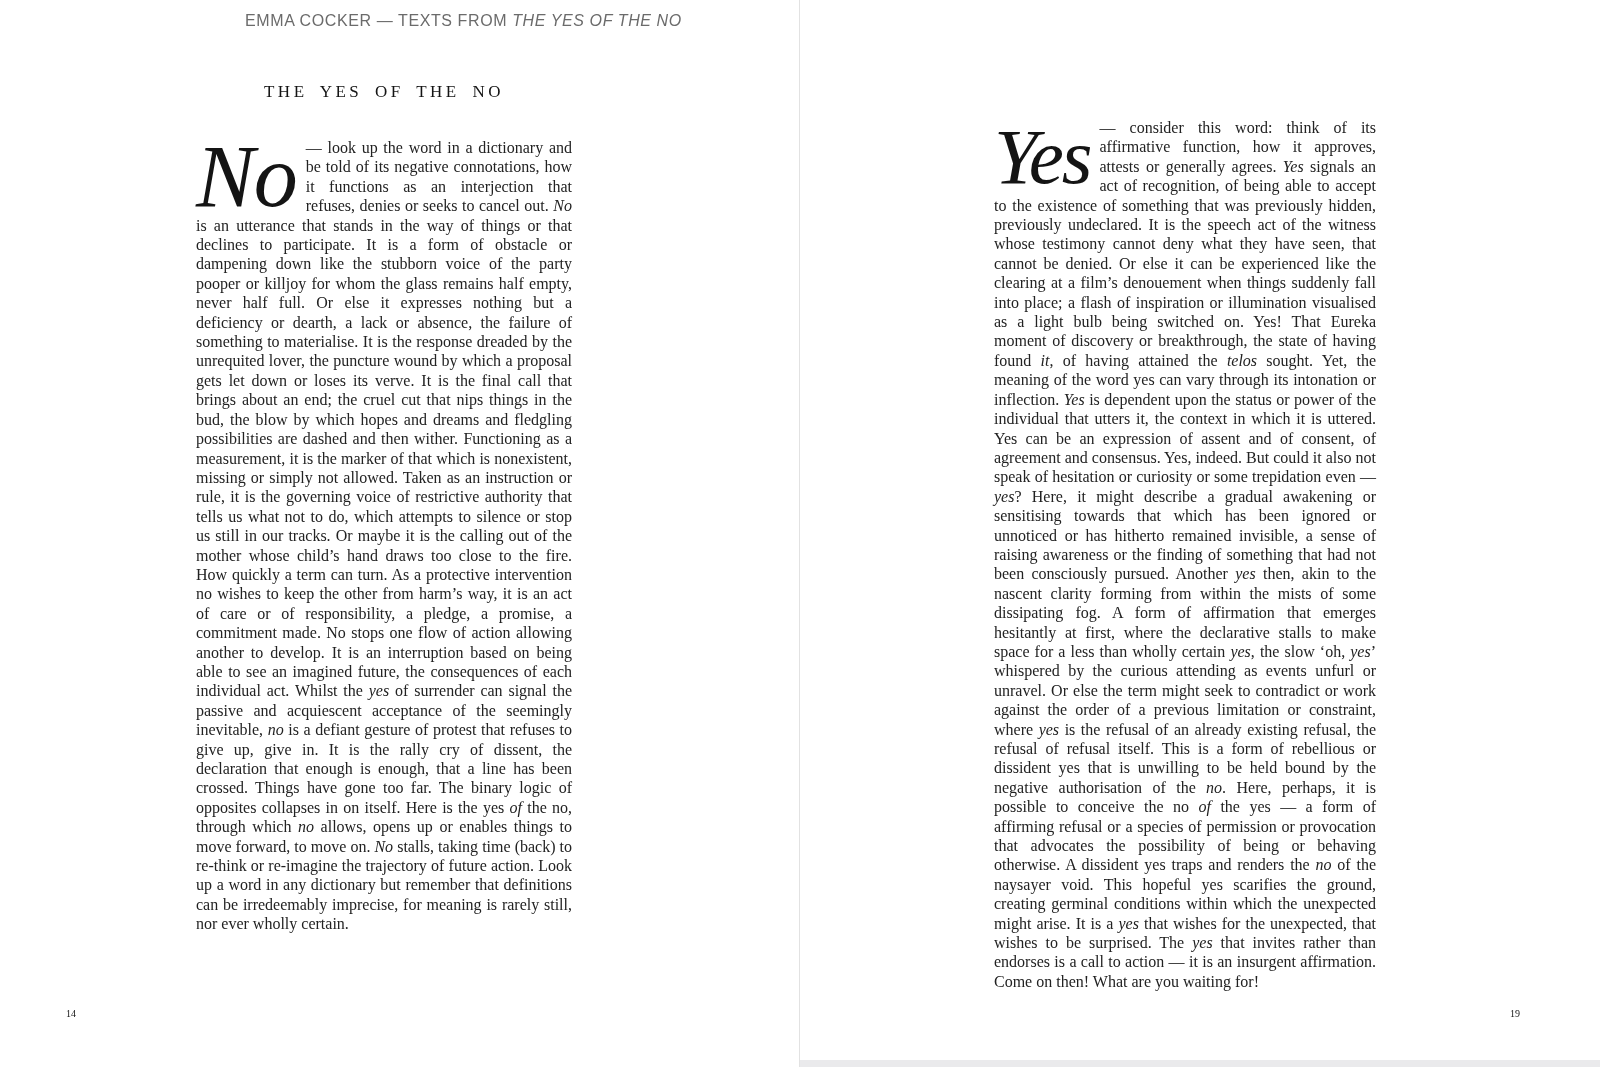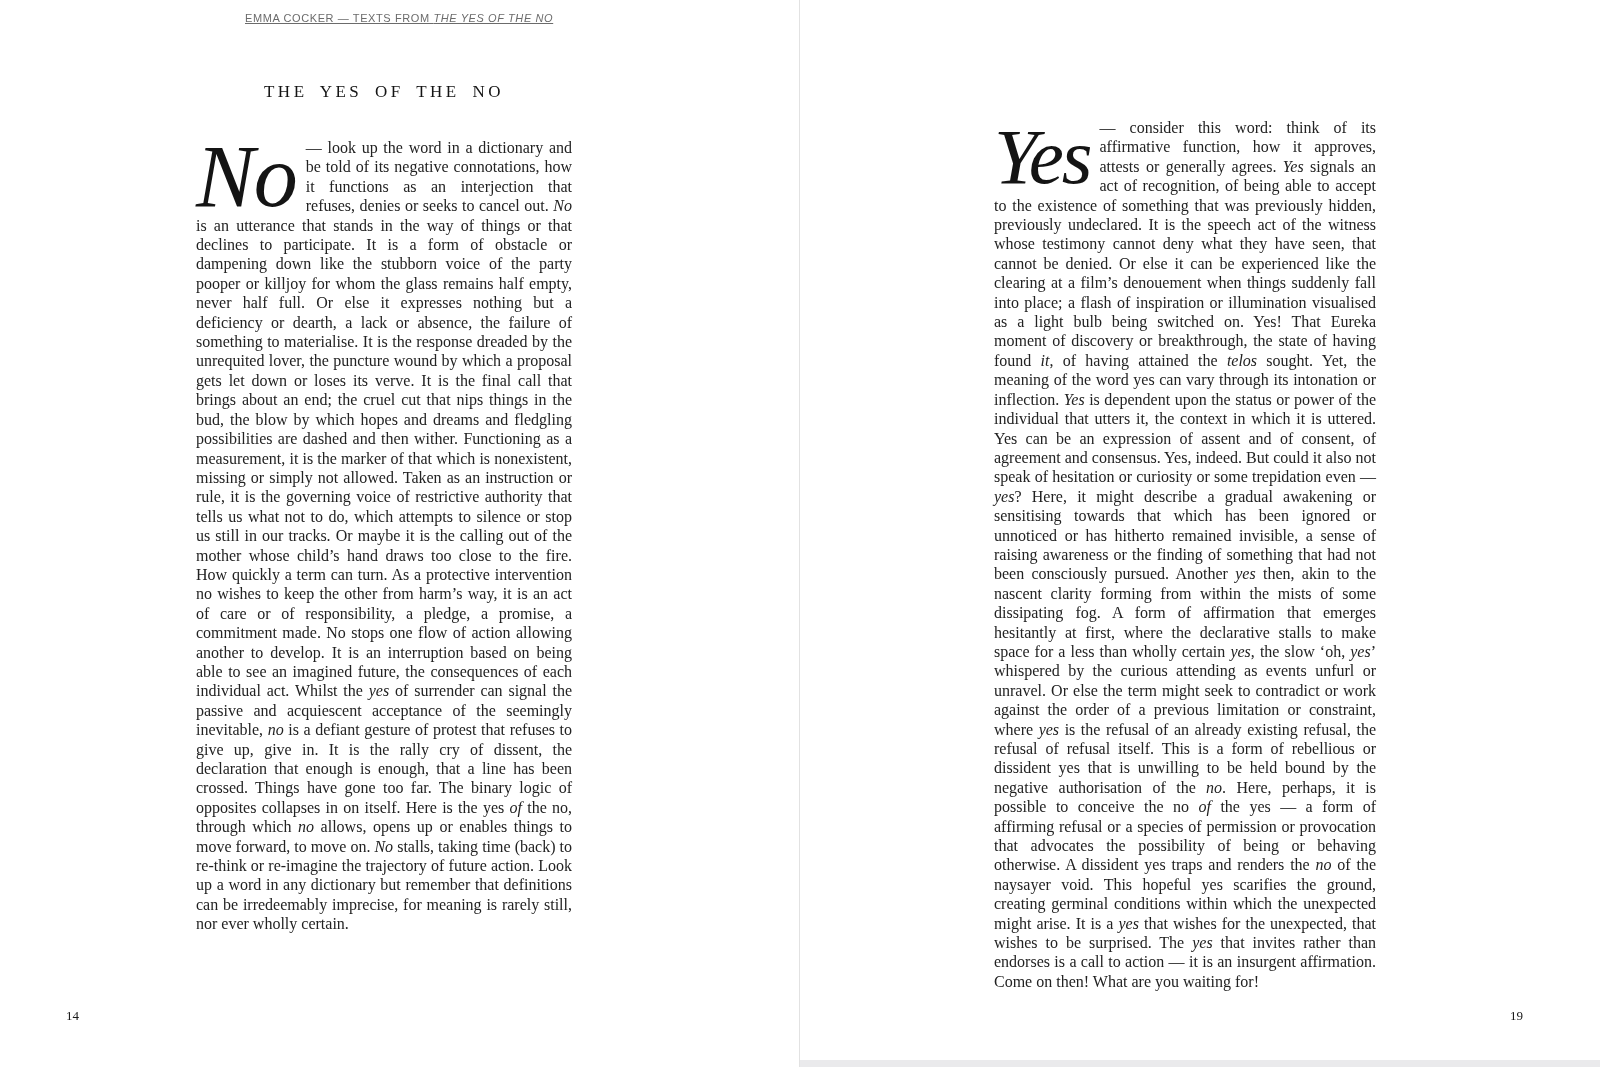--- a/index.html
+++ b/index.html
@@ -10,25 +10,24 @@
     background: #ffffff;
     overflow: hidden;
     font-family: "Liberation Serif", serif;
     color: #1f1f1f;
   }
   .running-header {
     position: absolute;
     left: 245px;
     top: 12px;
     font-family: "Liberation Sans", sans-serif;
-    font-size: 11px;
+    font-size: 16px;
     letter-spacing: 0.6px;
     color: #6b6b6b;
     white-space: nowrap;
-    text-decoration: underline;
   }
   .running-header i { font-style: italic; }
   .gutter-line {
     position: absolute;
     left: 799px;
     top: 0;
     width: 1px;
     height: 1067px;
     background: #e2e2e2;
   }
@@ -67,21 +66,21 @@
     font-style: italic;
     color: #141414;
     padding: 2px 9px 0 0;
     line-height: 74px;
     height: 74px;
   }
   .dropcap-no  { font-size: 88px; letter-spacing: -1px; }
   .dropcap-yes { font-size: 79px; letter-spacing: -2px; }
   .page-number {
     position: absolute;
-    font-size: 13px;
+    font-size: 10px;
     color: #181818;
   }
   .pn-left  { left: 66px;  top: 1008px; }
   .pn-right { left: 1510px; top: 1008px; }
 </style>
 </head>
 <body>
 
 <div class="canvas">
 

